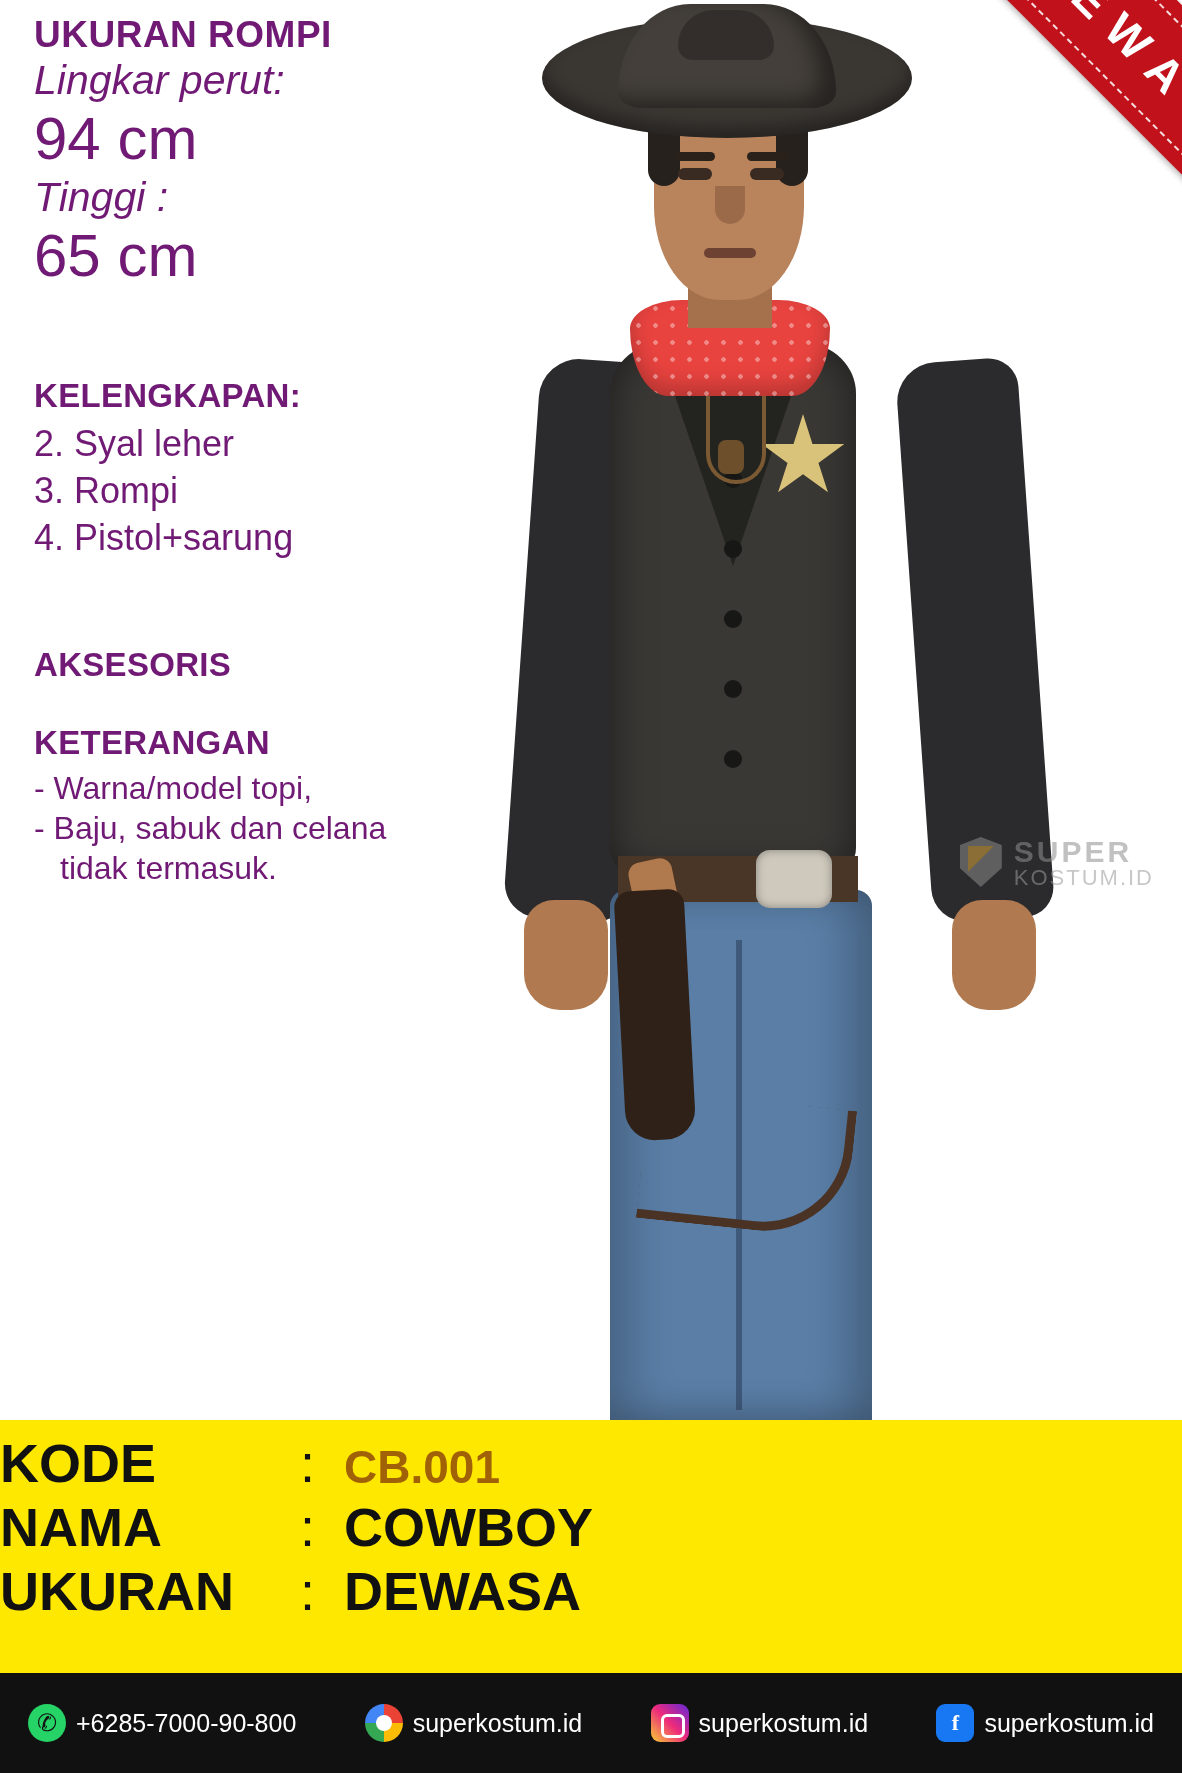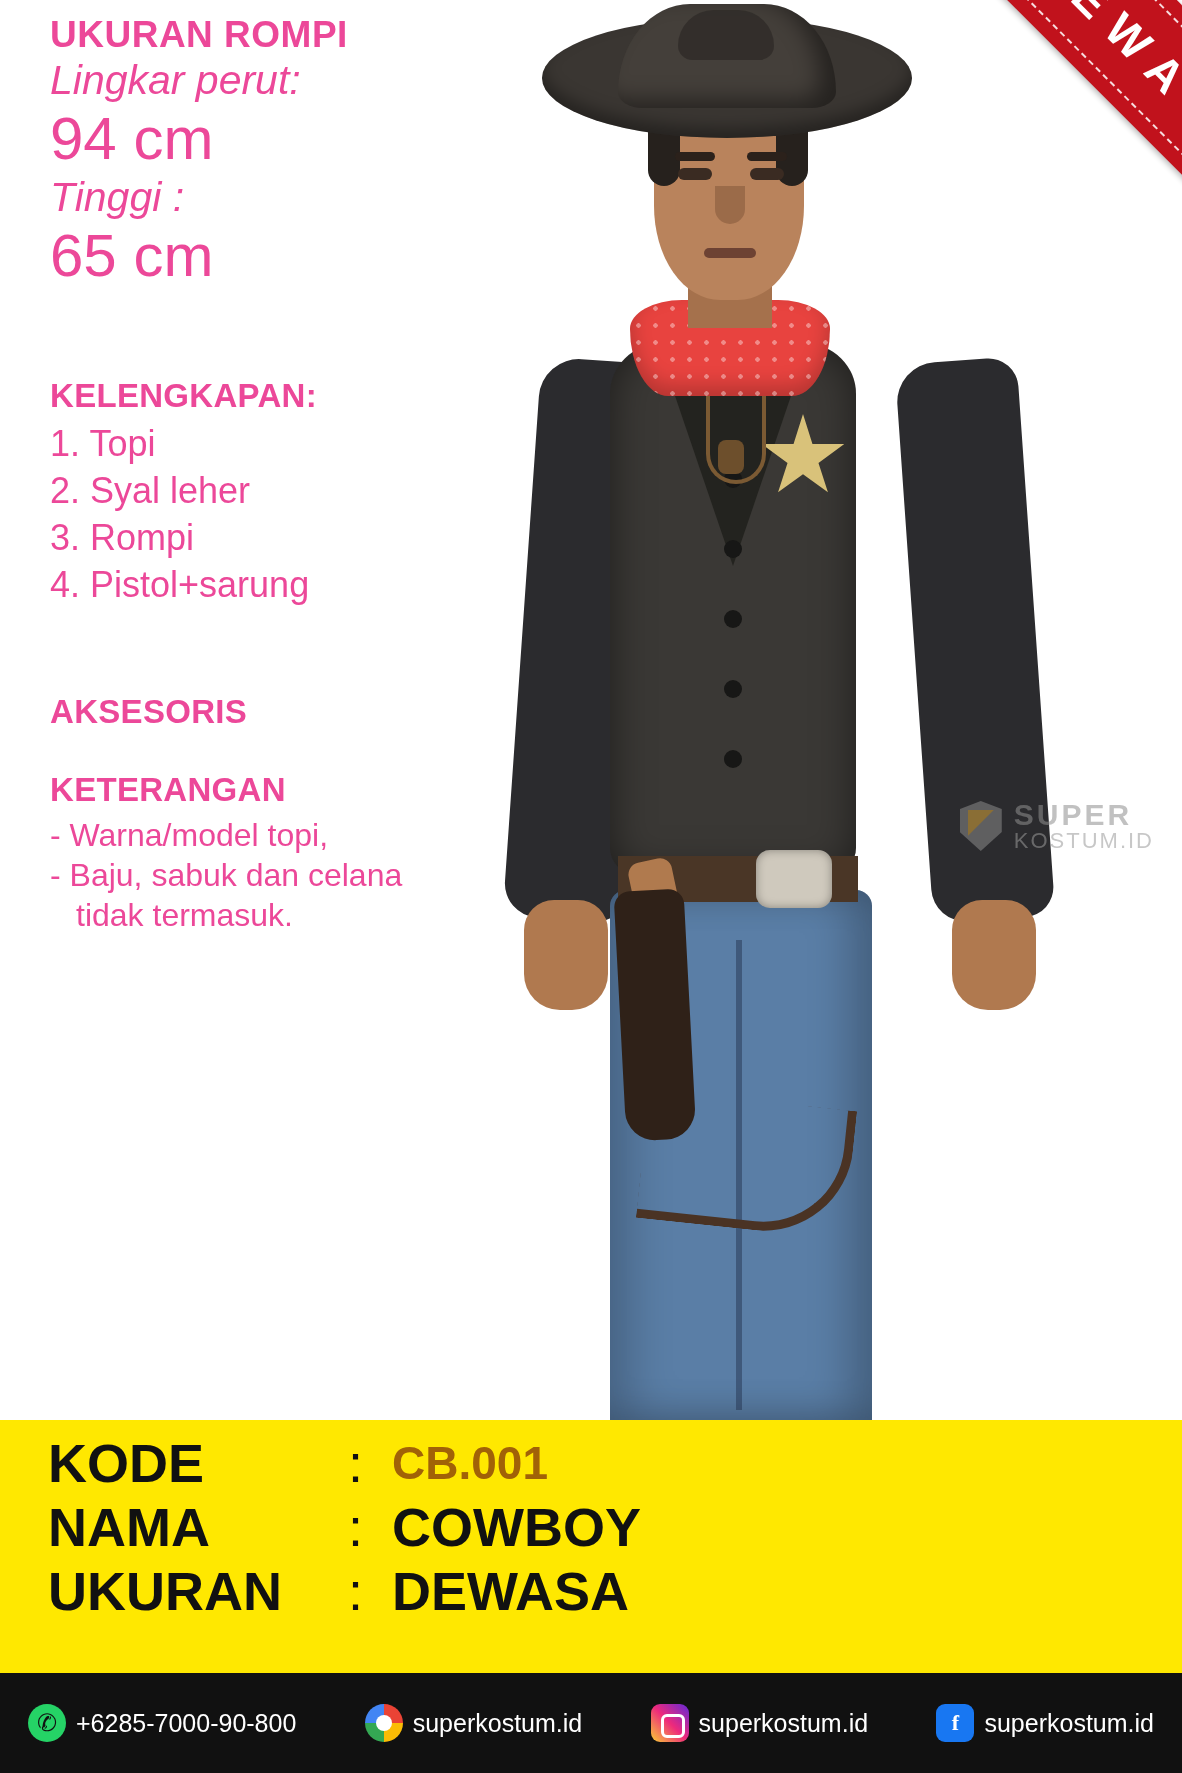--- a/index.html
+++ b/index.html
@@ -51,24 +51,24 @@
     color: #ffffff;
     font-size: 46px;
     font-weight: bold;
     letter-spacing: 16px;
     text-indent: 16px;
   }
 
   
   .left-col {
     position: absolute;
-    left: 50px;
+    left: 34px;
     top: 14px;
     width: 520px;
-    color: #ec4899;
+    color: #701a75;
   }
   .h-bold {
     font-size: 37px;
     font-weight: bold;
     letter-spacing: 0.5px;
     margin: 0 0 2px 0;
   }
   .italic-label {
     font-size: 41px;
     font-style: italic;
@@ -325,23 +325,23 @@
     background: #b0794f;
     border-radius: 30px 30px 36px 36px;
   }
   .hand-l { left: 42px; }
   .hand-r { left: 470px; }
 
   
   .watermark {
     position: absolute;
     right: 28px;
-    top: 800px;
+    top: 837px;
     display: flex;
-    align-items: center;
+    align-items: flex-start;
     gap: 12px;
     opacity: 0.55;
   }
   .wm-shield {
     width: 42px; height: 50px;
     background: #8a8a8a;
     clip-path: polygon(50% 0, 100% 16%, 100% 62%, 50% 100%, 0 62%, 0 16%);
     position: relative;
   }
   .wm-shield::after {
@@ -371,22 +371,21 @@
     left: 0;
     top: 1420px;
     width: 1182px;
     height: 253px;
     background: #ffe800;
     padding-top: 12px;
     box-sizing: border-box;
   }
   .info-row {
     display: flex;
-    align-items: center;
-    padding-left: 48px;
+    align-items: flex-end;
     margin-bottom: 2px;
   }
   .info-key {
     width: 300px;
     font-size: 54px;
     font-weight: 600;
     color: #111;
   }
   .info-colon {
     width: 44px;
@@ -524,21 +523,20 @@
   <div class="left-col">
     <p class="h-bold">UKURAN ROMPI</p>
     <p class="italic-label">Lingkar perut:</p>
     <p class="big-number">94 cm</p>
     <p class="italic-label">Tinggi :</p>
     <p class="big-number">65 cm</p>
 
     <div class="section-gap"></div>
 
     <p class="section-head">KELENGKAPAN:</p>
-    <p class="list-line">1. Topi</p>
     <p class="list-line">2. Syal leher</p>
     <p class="list-line">3. Rompi</p>
     <p class="list-line">4. Pistol+sarung</p>
 
     <div class="small-gap"></div>
 
     <p class="section-head">AKSESORIS</p>
 
     <div style="height:34px"></div>
 

